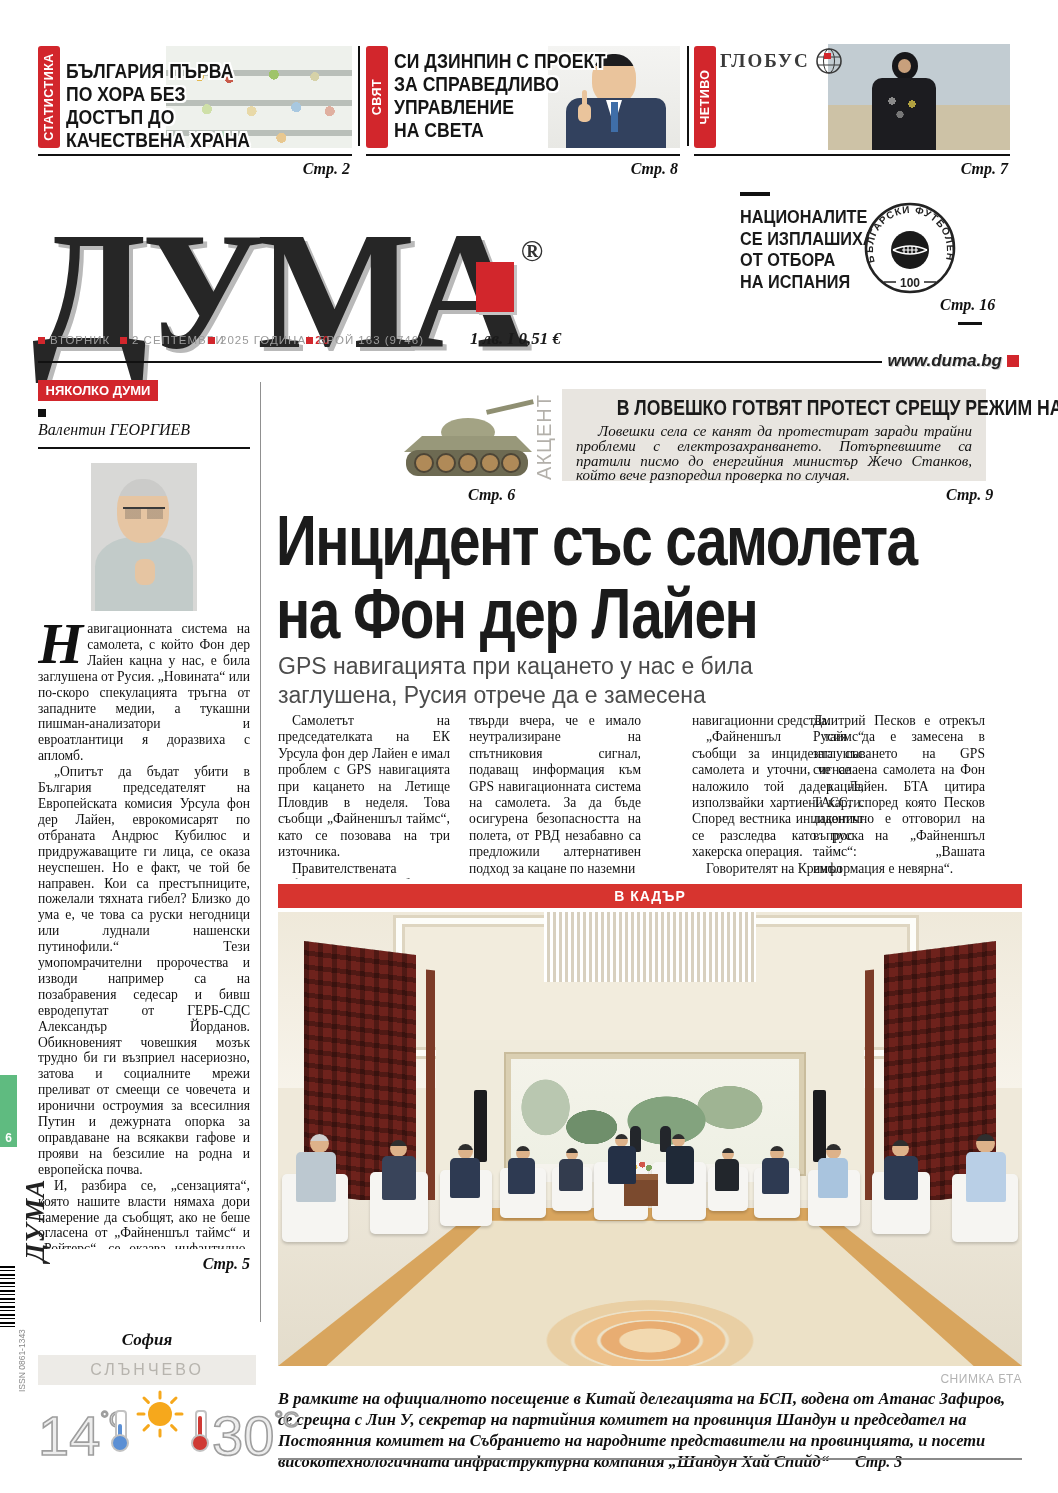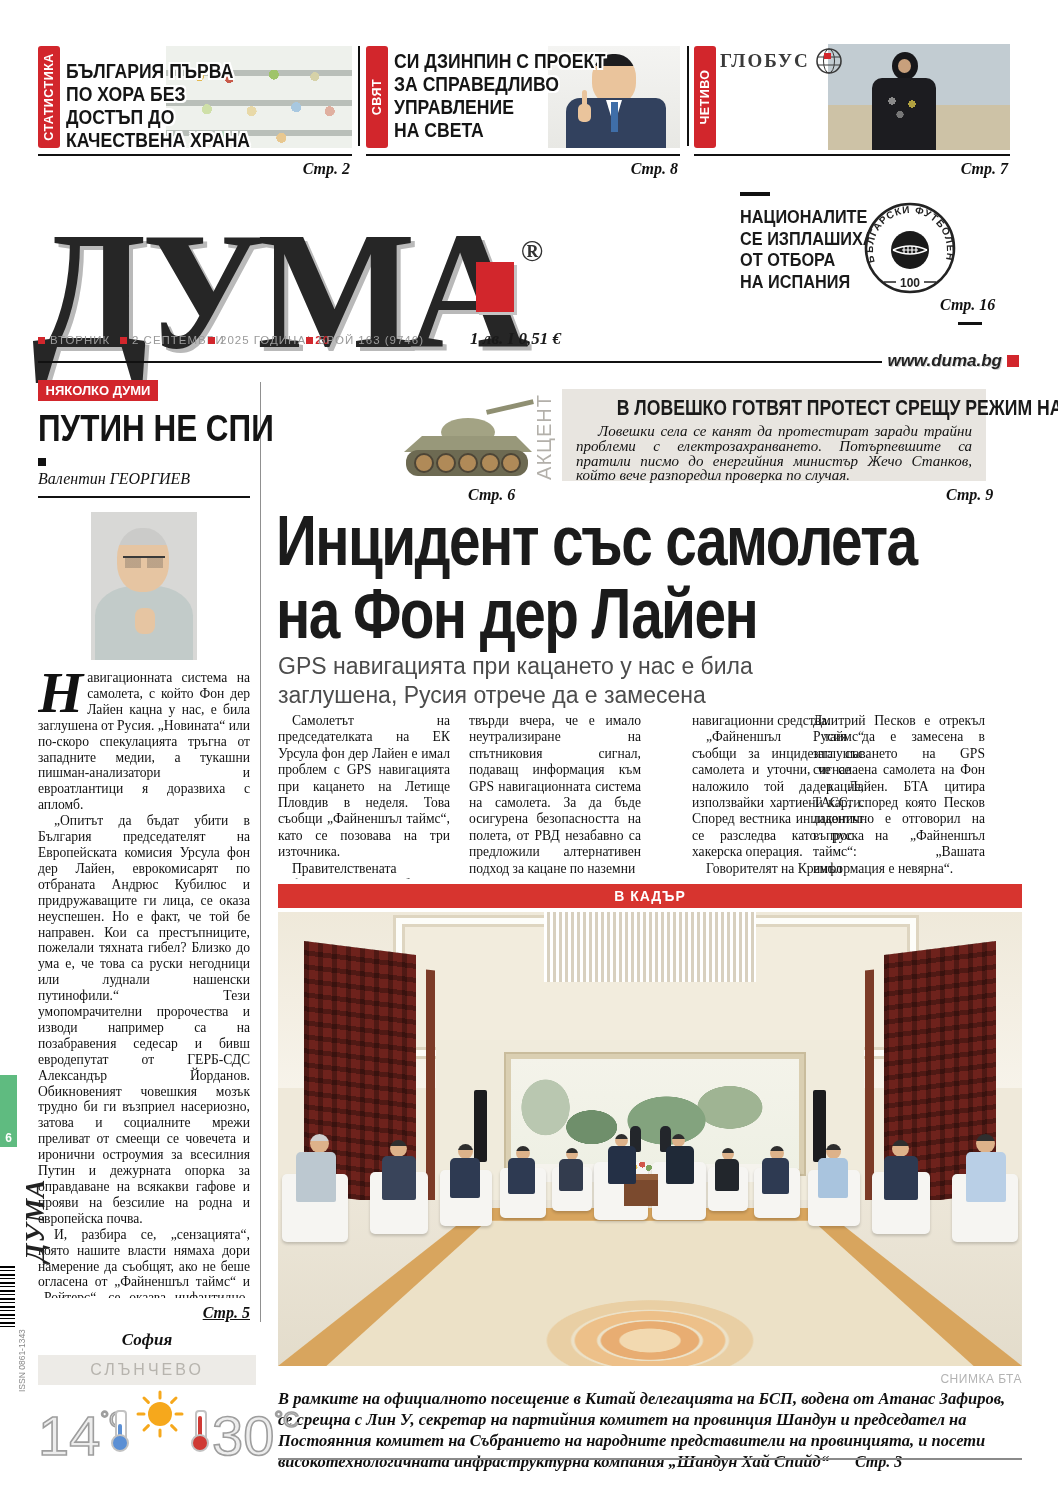--- a/index.html
+++ b/index.html
@@ -92,21 +92,21 @@
            background:linear-gradient(#cbcbc9 26%,#e6c5a2 27%);}
   .au-glass{position:absolute;left:32px;top:44px;width:42px;height:10px;
             border-top:2px solid #3a3a3a;background:
             linear-gradient(90deg,transparent 0 2px,rgba(60,60,60,.25) 2px 18px,transparent 18px 24px,rgba(60,60,60,.25) 24px 40px,transparent 40px);}
   .au-body{position:absolute;left:4px;top:74px;width:98px;height:74px;border-radius:40% 40% 0 0;background:#c2cbc9;}
   .au-hand{position:absolute;left:44px;top:96px;width:20px;height:26px;border-radius:8px;background:#e6c5a2;}
   .opbody{font-size:13.6px;line-height:15.9px;text-align:justify;height:628px;overflow:hidden;}
   .opbody p{margin:0;text-indent:16px;}
   .opbody p.first{text-indent:0;}
   .dropcap{float:left;font-size:58px;line-height:46px;font-style:italic;padding-right:4px;font-weight:bold;}
-  .oppage{text-align:right;margin-top:6px;text-decoration:underline;}
+  .oppage{text-align:right;margin-top:6px;}
   
   .tank-title{position:absolute;left:276px;top:390px;font-family:"Liberation Sans",sans-serif;
               font-weight:bold;font-size:19px;line-height:22px;color:#161616;z-index:2;}
   .tank-title div{transform:scaleX(.85);transform-origin:0 0;white-space:nowrap;}
   .tank-img{position:absolute;left:390px;top:396px;}
   .tank-page{position:absolute;left:468px;top:486px;}
   .akcent-label{position:absolute;left:532px;top:390px;width:24px;height:94px;}
   .akcent-label span{position:absolute;left:50%;top:50%;transform:translate(-50%,-50%) rotate(-90deg);
         font-family:"Liberation Sans",sans-serif;font-size:20px;letter-spacing:1px;color:#b3b0aa;white-space:nowrap;}
   .akcent-box{position:absolute;left:562px;top:389px;width:424px;height:92px;background:#e8e5e0;}
@@ -324,21 +324,20 @@
   <div class="price">1 лв. I 0,51 €</div>
   <div class="toprule"></div>
   <div class="site">
       <span>www.duma.bg</span>
       <i></i>
     </div>
 
   <div class="main-vd"></div>
   <div class="opinion">
     <div class="kicker">НЯКОЛКО ДУМИ</div>
-    <div class="optitle"><span>ПУТИН НЕ СПИ</span></div>
     <div class="opbullet"></div>
     <div class="opauthor">Валентин ГЕОРГИЕВ</div>
     <div class="oprule"></div>
     <div class="opphoto">
       <div class="au-body"></div>
       <div class="au-head"></div>
       <div class="au-glass"></div>
       <div class="au-hand"></div>
     </div>
     <div class="opbody">

